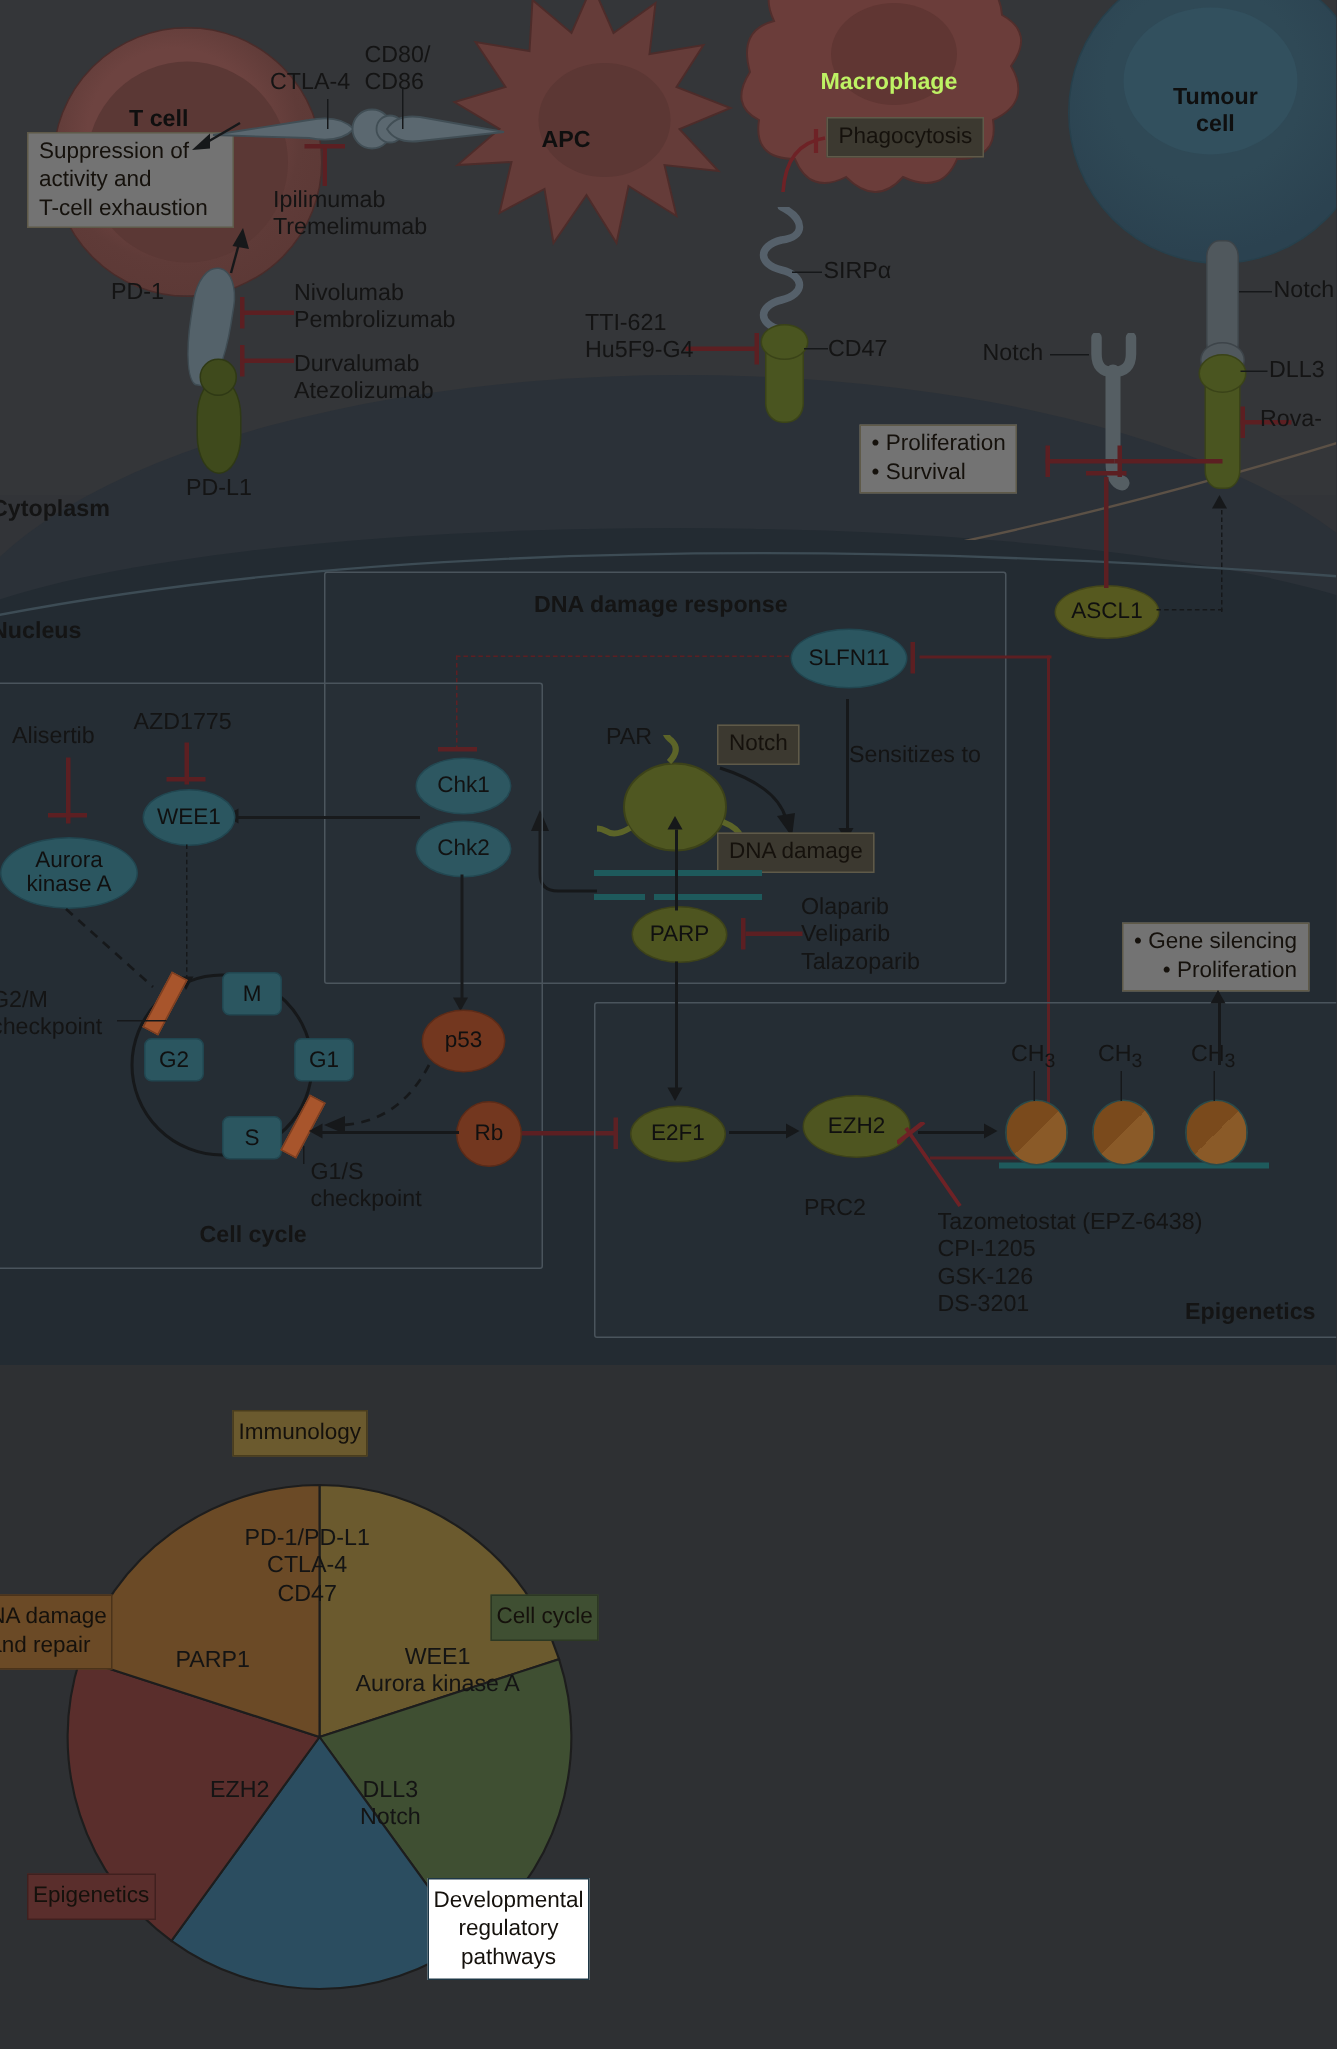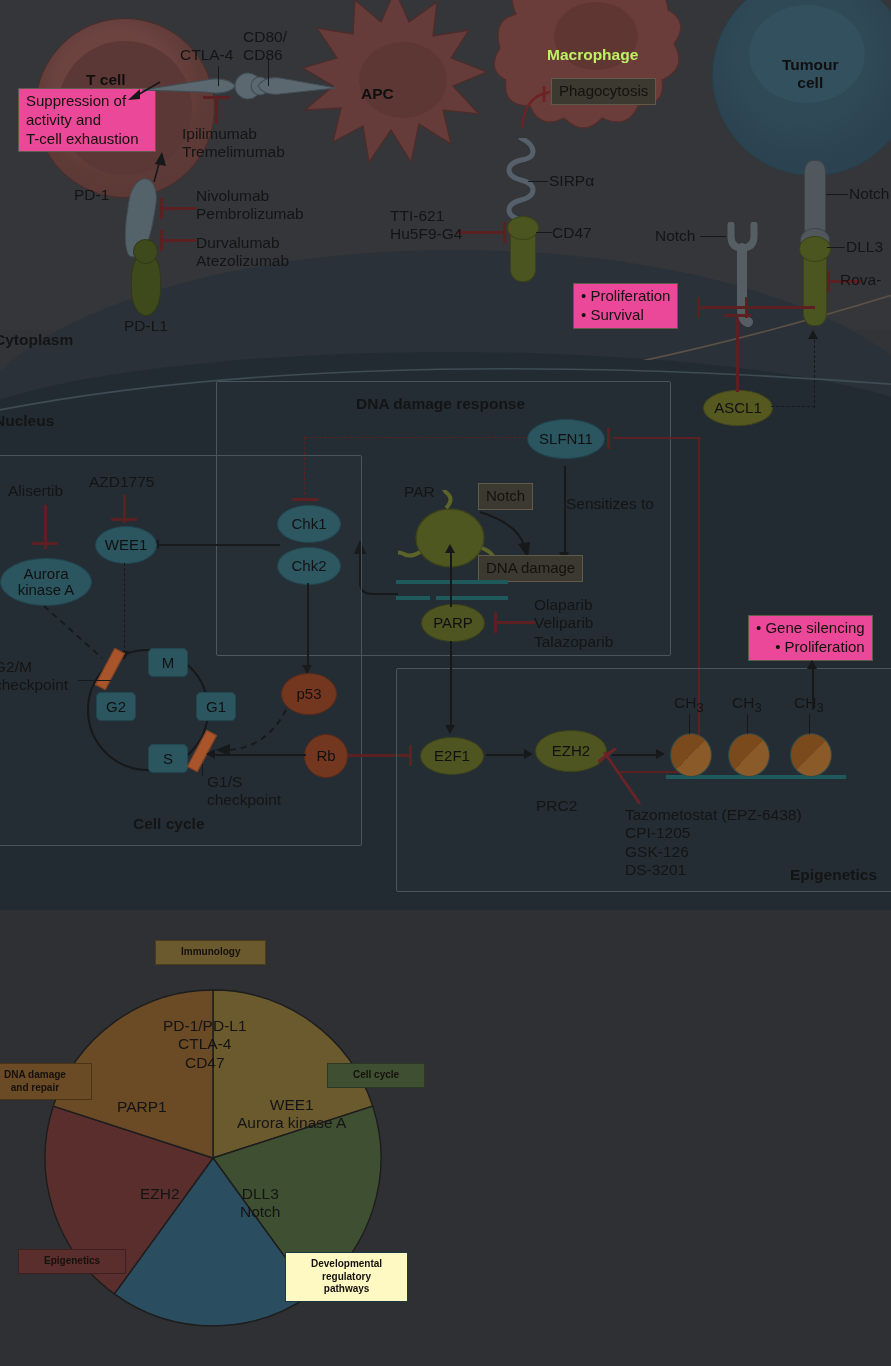--- a/index.html
+++ b/index.html
@@ -20,21 +20,21 @@
   .small{font-size:13px;}
 
   
   .cell{position:absolute;border-radius:50%;}
   .tcell{background:radial-gradient(circle at 45% 40%, #6d4340 0 40%, #5f3b38 58%, #593633 100%);
          border:1.2px solid #4a2c2a;}
   .tcell-nuc{position:absolute;border-radius:50%;background:#5b3835;}
   .tumour{background:radial-gradient(circle at 45% 40%, #2f4956 0 40%, #2b4250 70%);border:1.2px solid #27404c;}
   .tumour-nuc{position:absolute;border-radius:50%;background:#32505e;}
 
-  .labelbox{position:absolute;background:#ec4899;border:1.1px solid #5f5a49;color:#15110c;
+  .labelbox{position:absolute;background:#737373;border:1.1px solid #5f5a49;color:#15110c;
             font-size:15px;padding:3px 7px;line-height:1.25;white-space:pre;}
   .labelbox.lite{background:#3c3930;}
 
   .panel{position:absolute;border:1.1px solid #4a545c;border-radius:2px;background:rgba(255,255,255,0.012);}
 
   .ell{position:absolute;border-radius:50%;display:flex;align-items:center;justify-content:center;
        font-size:15px;color:#101010;text-align:center;line-height:1.1;}
   .ell.teal{background:#2b5660;border:1.2px solid #214650;}
   .ell.olive{background:#56591f;border:1.2px solid #44471a;}
   .ell.olive2{background:#4e5520;border:1.2px solid #3d4219;}
@@ -62,22 +62,22 @@
 
   
   .rec{position:absolute;}
   .pd1{background:#54626a;border:1.2px solid #3f4c53;border-radius:48% 48% 40% 40%/30% 30% 55% 55%;}
   .pdl1{background:#3f4a1c;border:1.2px solid #2f3915;border-radius:50%/40%;}
   .cd47{background:#4a5520;border:1.2px solid #3a4318;border-radius:30% 30% 45% 45%/12% 12% 22% 22%;}
   .dll3{background:#4a5520;border:1.2px solid #3a4318;}
   .notchr{background:#50585d;border:1.2px solid #3d4449;}
 
   .pie{position:absolute;}
-  .pielbl{position:absolute;border:1.2px solid;font-size:10px;font-weight:bold;color:#15110c;
-          padding:5px 25px;text-align:center;line-height:1.25;white-space:pre;}
+  .pielbl{position:absolute;border:1.2px solid;font-size:15px;font-weight:normal;color:#15110c;
+          padding:5px 3px;text-align:center;line-height:1.25;white-space:pre;}
 
   .nucleosome{position:absolute;width:40px;height:42px;border-radius:50%;
      background:linear-gradient(135deg,#7a4a1c 0 50%, #8a5a28 50% 100%);border:1.3px solid #2a4a4a;}
   .nuc-strand{position:absolute;height:4px;background:#1e5a5c;}
 </style>
 </head>
 <body>
 
 <div id="page">
 
@@ -405,20 +405,20 @@
 CD47</div>
   <div class="t" style="left:237px;top:1096px;text-align:center;">WEE1
 Aurora kinase A</div>
   <div class="t" style="left:240px;top:1185px;text-align:center;">DLL3
 Notch</div>
   <div class="t" style="left:140px;top:1185px;">EZH2</div>
   <div class="t" style="left:117px;top:1098px;">PARP1</div>
 
   <div class="pielbl" style="left:155px;top:940px;background:#6b5a2e;border-color:#4a3d1d;">Immunology</div>
   <div class="pielbl" style="left:327px;top:1063px;background:#3f4f32;border-color:#2c3823;">Cell cycle</div>
-  <div class="pielbl" style="left:285px;top:1252px;background:#fef9c3;border-color:#1e3745;">Developmental
+  <div class="pielbl" style="left:285px;top:1252px;background:#ffffff;border-color:#1e3745;">Developmental
 regulatory
 pathways</div>
   <div class="pielbl" style="left:18px;top:1249px;background:#5a2e2c;border-color:#40201f;">Epigenetics</div>
   <div class="pielbl" style="left:-22px;top:1063px;background:#6b4a26;border-color:#4b331a;">DNA damage
 and repair</div>
 
 </div>
 
 </body></html>

